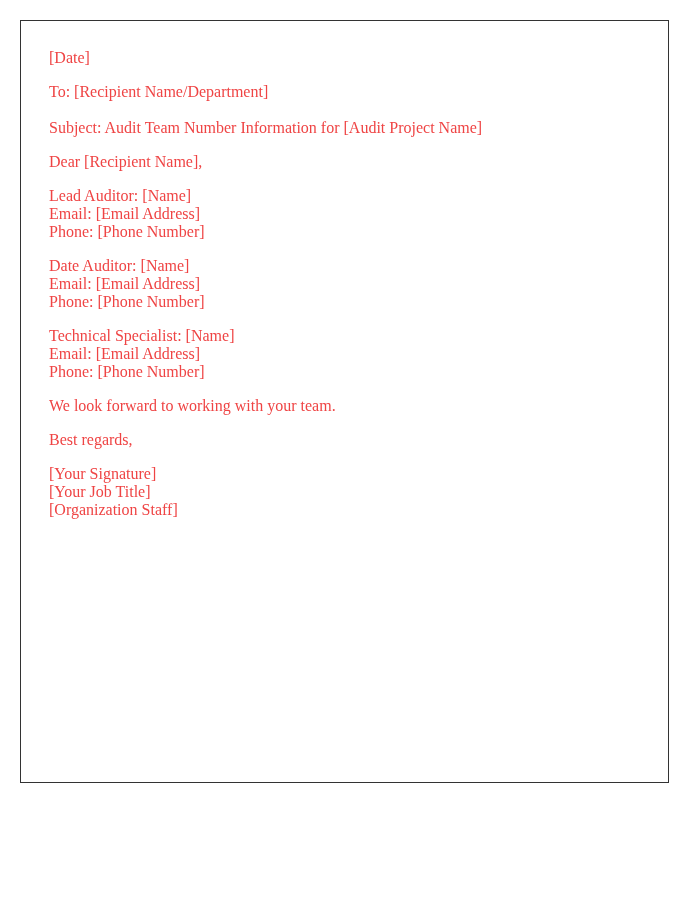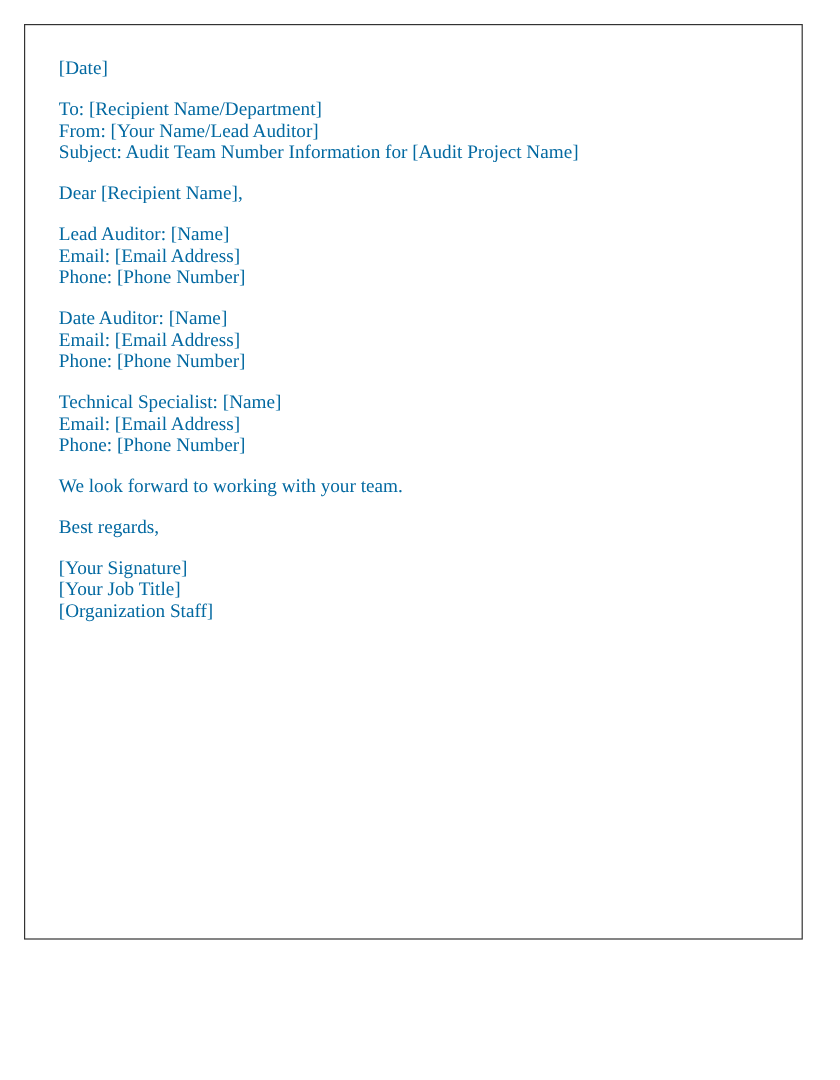--- a/index.html
+++ b/index.html
@@ -6,34 +6,34 @@
     body { width: 700px; height: 900px; position: relative; }
     .letter {
       position: absolute;
       left: 20px; top: 20px;
       width: 599px; height: 733px;
       border: 1px solid #333333;
       padding: 28px 20px 0 28px;
       font-family: "Liberation Serif", "DejaVu Serif", serif;
       font-size: 16px;
       line-height: 18px;
-      color: #0369a1;
+      color: #ef4444;
     }
     .letter p { margin: 0 0 16px 0; }
     .letter b { font-weight: normal; }
   </style>
 </head>
 <body>
 
 <div class="letter">
   <p>[Date]</p>
 
   <p>
     <span>To: [Recipient Name/Department]</span><br>
-    <span>From: [Your Name/Lead Auditor]</span><br>
+    <br>
     <span>Subject: Audit Team Number Information for [Audit Project Name]</span>
   </p>
 
   <p>Dear [Recipient Name],</p>
 
 
   <p>
     <b>Lead Auditor:</b><span> [Name]</span><br>
     <b>Email:</b><span> [Email Address]</span><br>
     <b>Phone:</b><span> [Phone Number]</span>

